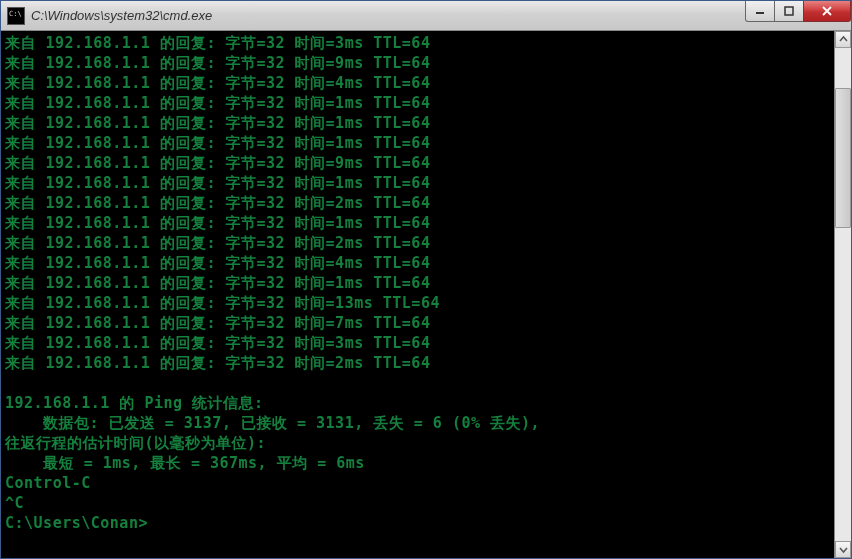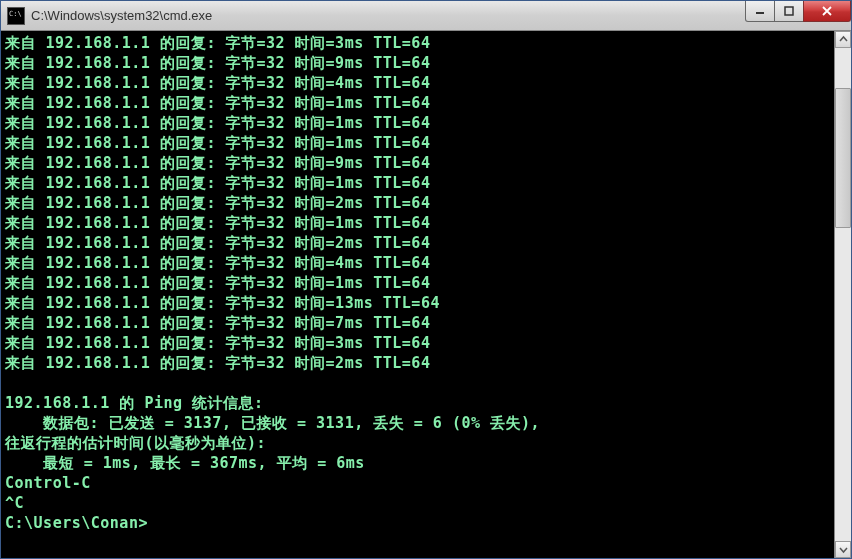--- a/index.html
+++ b/index.html
@@ -42,20 +42,21 @@
     position: absolute;
     top: 2px; left: 1px;
     font-family: monospace;
   }
   .title-text {
     flex: 1;
     font-size: 13px;
     color: #333;
     white-space: nowrap;
     overflow: hidden;
+    font-style: italic;
   }
   .win-controls {
     display: flex;
     height: 21px;
     margin-top: -9px;
     margin-right: 0;
   }
   .win-btn {
     width: 30px; height: 21px;
     display: flex;
@@ -82,21 +83,21 @@
     overflow: hidden;
     position: relative;
     display: flex;
   }
   .console-content {
     flex: 1;
     padding: 2px 4px;
     font-family: "NSimSun", "SimSun", "Consolas", monospace;
     font-size: 15px;
     line-height: 20px;
-    color: #86efac;
+    color: #15803d;
     white-space: pre;
     letter-spacing: 0.5px;
     font-weight: bold;
   }
   .scrollbar {
     width: 17px;
     background: #f0f0f0;
     display: flex;
     flex-direction: column;
     border-left: 1px solid #888;

